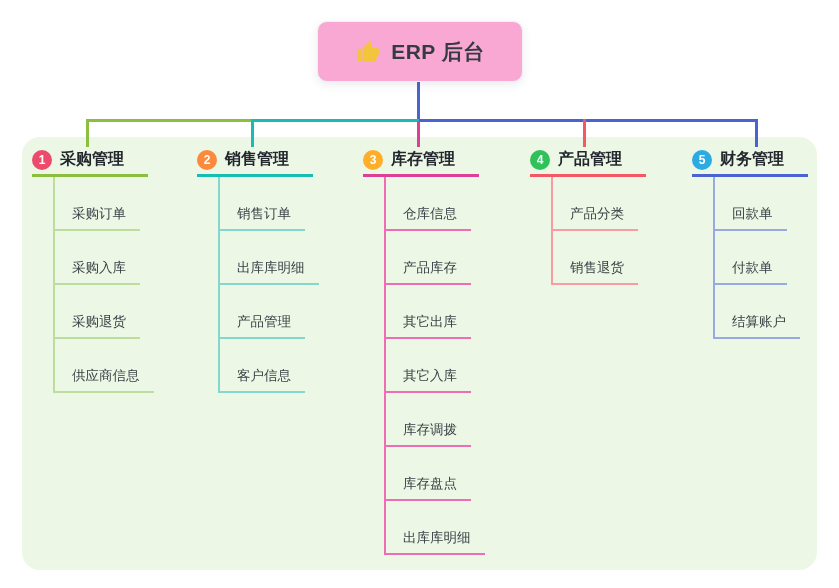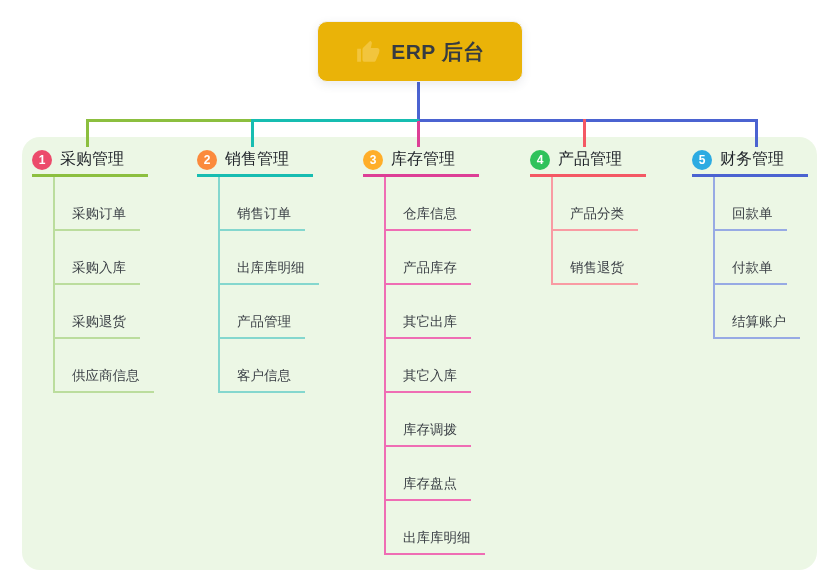--- a/index.html
+++ b/index.html
@@ -20,21 +20,21 @@
     width: 795px; height: 433px;
     background: #ecf7e5;
     border-radius: 18px;
   }
 
   
   .root-node {
     position: absolute;
     left: 317px; top: 21px;
     width: 206px; height: 61px;
-    background: #eab308;
+    background: #f9a8d4;
     border: 1px solid #f1f1f3;
     border-radius: 10px;
     box-shadow: 0 3px 10px rgba(60,70,90,.10);
     display: flex;
     align-items: center;
     justify-content: center;
     gap: 10px;
     cursor: pointer;
   }
   .root-node .thumb { width: 26px; height: 26px; flex: 0 0 auto; }
@@ -76,21 +76,21 @@
     background: var(--badge);
     color: #ffffff;
     font-size: 12px;
     font-weight: bold;
     line-height: 20px;
     text-align: center;
     flex: 0 0 auto;
   }
   .branch-label {
     font-size: 16px;
-    font-weight: 400;
+    font-weight: 700;
     color: #23272d;
     white-space: nowrap;
   }
   .items {
     margin-left: 21px;
     border-left: 2px solid var(--subline);
   }
   .item { position: relative; height: 54px; cursor: pointer; }
   .item-label {
     position: absolute;

